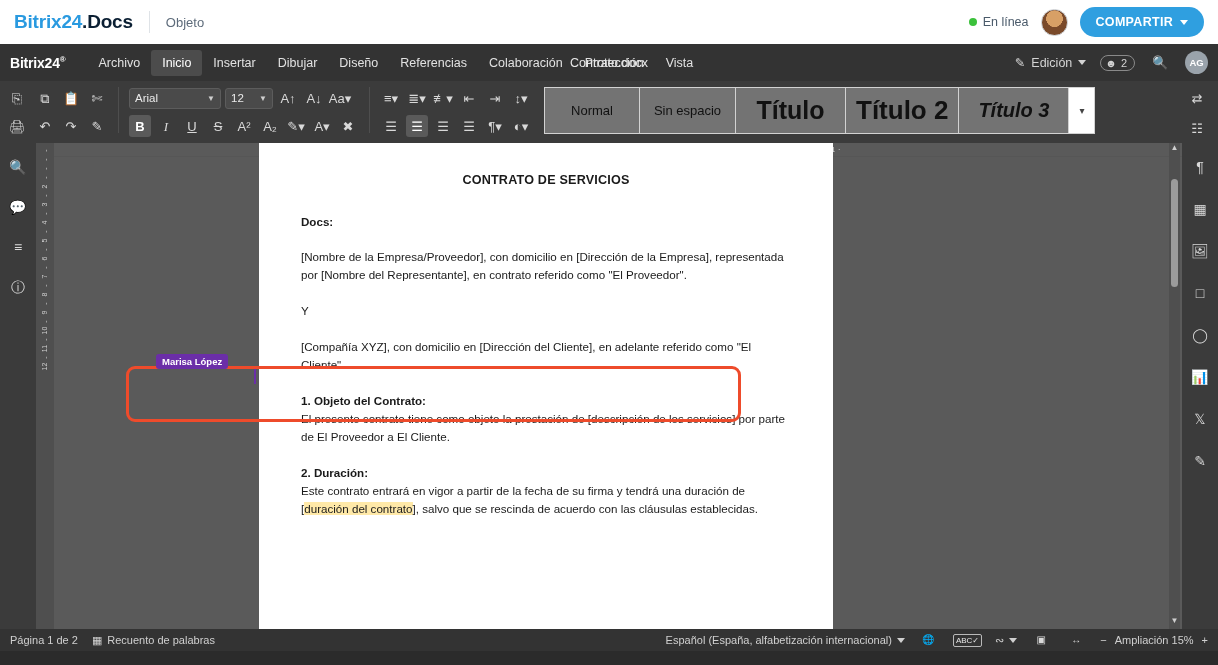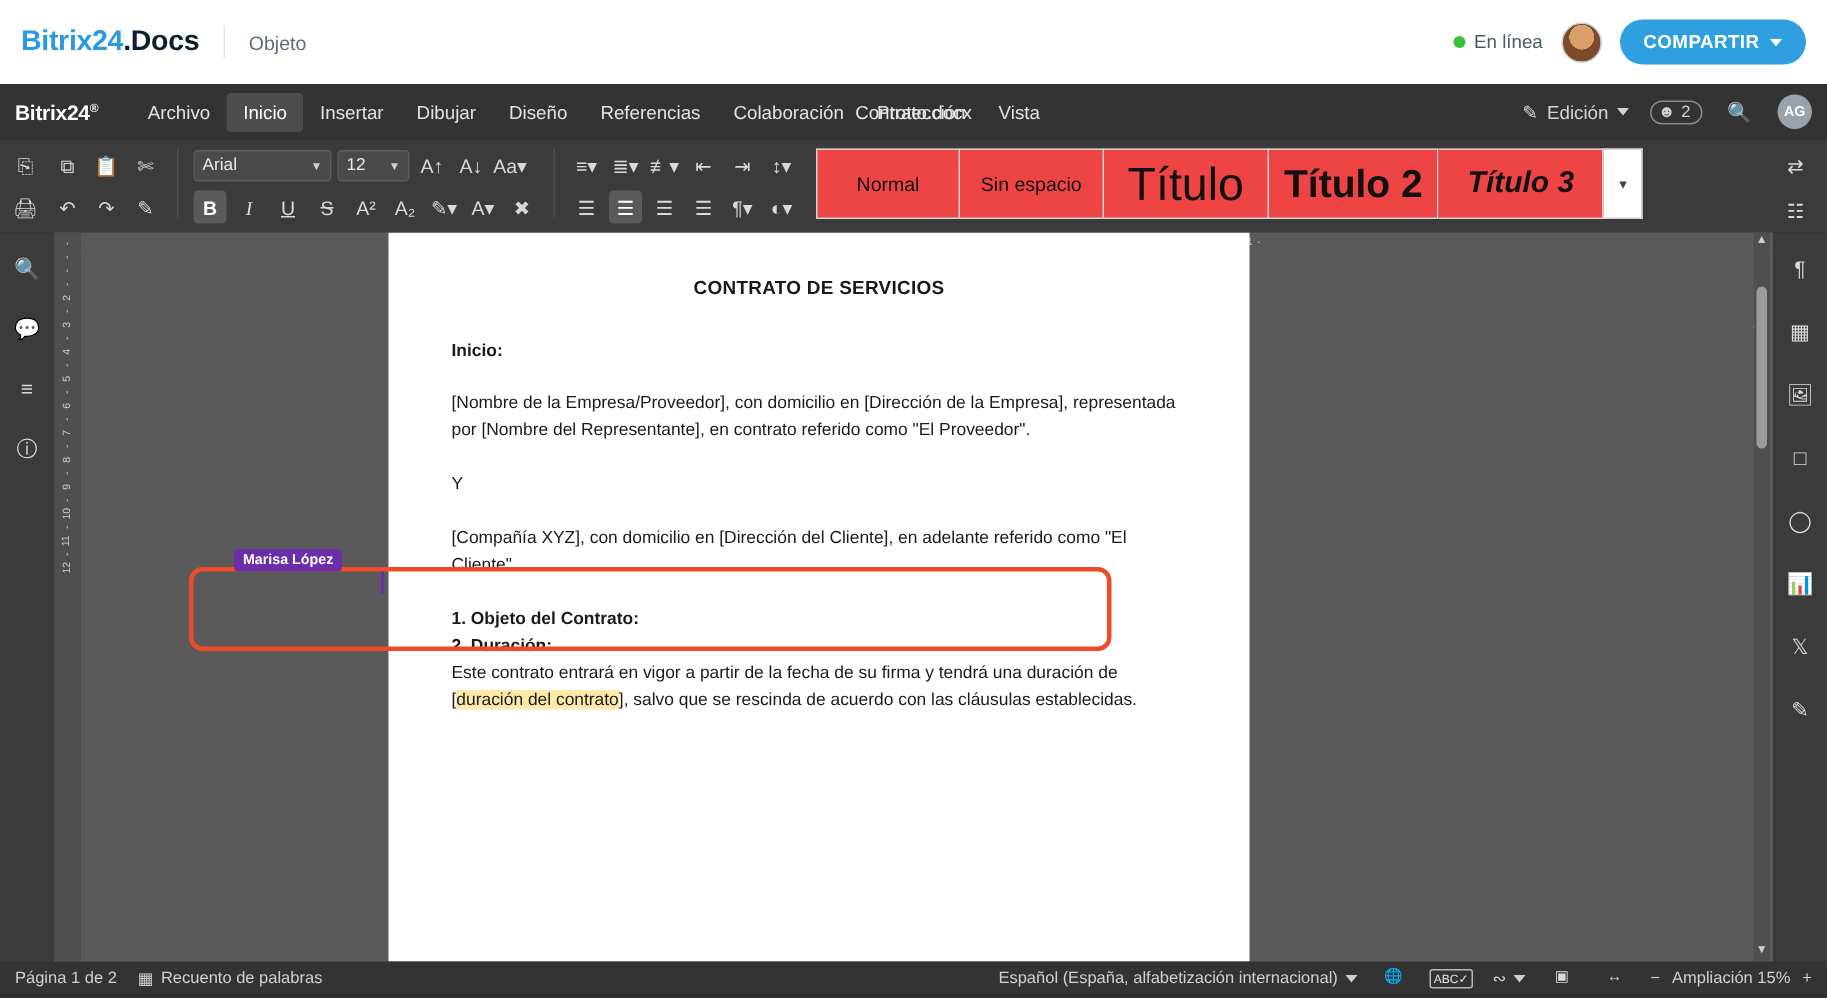--- a/index.html
+++ b/index.html
@@ -7,21 +7,21 @@
   body {
     width:1218px; height:665px;
     font-family:"Liberation Sans", sans-serif;
     background:#2b2b2b;
     overflow:hidden;
     -webkit-font-smoothing:antialiased;
   }
 
   
   .topbar {
-    height:56px; background:#ffffff; display:flex; align-items:center;
+    height:44px; background:#ffffff; display:flex; align-items:center;
     padding:0 14px; position:relative;
   }
   .logo { font-size:19px; font-weight:bold; color:#0b1f33; letter-spacing:-.2px; }
   .logo .b24-blue { color:#2a9ae0; }
   .logo .docs { color:#0b1f33; font-weight:bold; }
   .logo-sep { width:1px; height:22px; background:#dfe3e7; margin:0 16px; }
   .editar { color:#5d6b7a; font-size:13px; }
   .top-right { margin-left:auto; display:flex; align-items:center; gap:12px; }
   .online { display:flex; align-items:center; gap:6px; color:#4a5a6a; font-size:12.5px; }
   .dot-green { width:8px; height:8px; border-radius:50%; background:#3bc13b; }
@@ -74,28 +74,28 @@
   .fontbox.size { width:48px; }
   .fontbox .cd { margin-left:auto; font-size:8px; color:#cfcfcf; }
   .bold-b { font-weight:bold; }
   .italic-i { font-style:italic; font-family:"Liberation Serif", serif; }
   .under-u { text-decoration:underline; }
   .strike-s { text-decoration:line-through; }
 
   
   .styles { display:flex; align-items:stretch; gap:0; height:47px; margin-left:6px; }
   .style-card {
-    background:#ef4444; color:#111; border:1px solid #d2d2d2; border-left:none;
+    background:#737373; color:#111; border:1px solid #d2d2d2; border-left:none;
     min-width:96px; padding:0 10px; display:flex; align-items:center; justify-content:center;
     cursor:pointer; white-space:nowrap;
   }
   .style-card:first-child { border-left:1px solid #d2d2d2; }
   .sc-normal { font-size:13px; }
   .sc-sinesp { font-size:13px; }
-  .sc-t1 { font-size:31px; font-weight:normal; min-width:110px; }
+  .sc-t1 { font-size:25px; font-weight:bold; min-width:110px; }
   .sc-t2 { font-size:26px; font-weight:bold; min-width:108px; }
   .sc-t3 { font-size:20px; font-weight:bold; font-style:italic; min-width:110px; }
   .style-more {
     width:26px; background:#ffffff; border:1px solid #d2d2d2; border-left:none;
     display:flex; align-items:center; justify-content:center; color:#444; font-size:10px; cursor:pointer;
   }
   .ribbon-far { margin-left:auto; display:flex; flex-direction:column; gap:8px; padding-right:6px; }
 
   
   .workspace { display:flex; height:calc(665px - 44px - 37px - 62px - 22px - 14px); }
@@ -352,25 +352,26 @@
       <span class="vmark">10</span>
       <span class="vmark">-</span>
       <span class="vmark">11</span>
       <span class="vmark">-</span>
       <span class="vmark">12</span>
     </div>
 
     <div class="page">
       <div class="page-inner">
         <div class="doc-h1">CONTRATO DE SERVICIOS</div>
-        <p class="doc-p doc-b">Inicio:</p>
+        <p class="doc-p doc-b">Docs:</p>
         <p class="doc-p">[Nombre de la Empresa/Proveedor], con domicilio en [Dirección de la Empresa], representada por [Nombre del Representante], en contrato referido como "El Proveedor".</p>
         <p class="doc-p">Y</p>
         <p class="doc-p">[Compañía XYZ], con domicilio en [Dirección del Cliente], en adelante referido como "El Cliente".</p>
         <p class="section-t">1. Objeto del Contrato:</p>
+        <p class="doc-p">El presente contrato tiene como objeto la prestación de [descripción de los servicios] por parte de El Proveedor a El Cliente.</p>
         <p class="section-t">2. Duración:</p>
         <p class="doc-p"><span>Este contrato entrará en vigor a partir de la fecha de su firma y tendrá una duración de </span><span>[</span><span class="hl-yellow">duración del contrato</span><span>]</span><span>, salvo que se rescinda de acuerdo con las cláusulas establecidas.</span></p>
       </div>
     </div>
 
     <div class="redbox"></div>
     <div class="cursor-tag">Marisa López</div>
     <div class="caret-line"></div>
 
     <div class="splitmark"></div>

